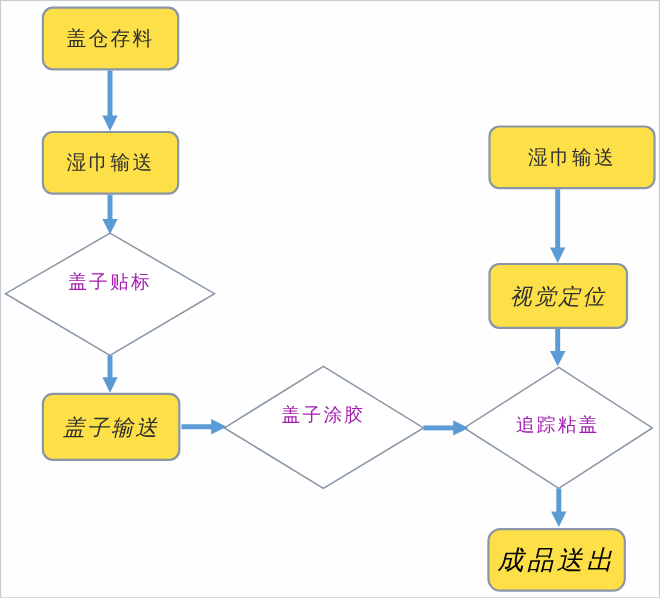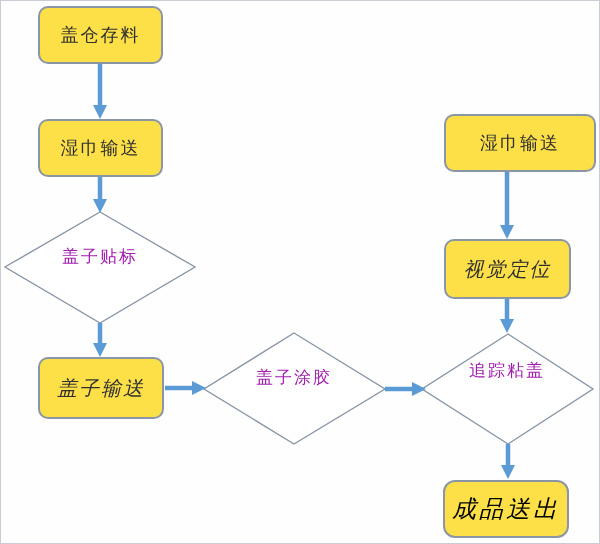--- a/index.html
+++ b/index.html
@@ -135,15 +135,15 @@
   </div>
 
   <div class="node terminal" style="left:442px; top:479px; width:126px; height:58px;">
     <span>成品送出</span>
   </div>
 
   <div class="diamond-label" style="left:29px; top:244px;">盖子贴标</div>
 
   <div class="diamond-label" style="left:223px; top:365px;">盖子涂胶</div>
 
-  <div class="diamond-label" style="left:436px; top:358px;">追踪粘盖</div>
+  <div class="diamond-label" style="left:436px; top:374px;">追踪粘盖</div>
 
 </div>
 
 </body></html>

